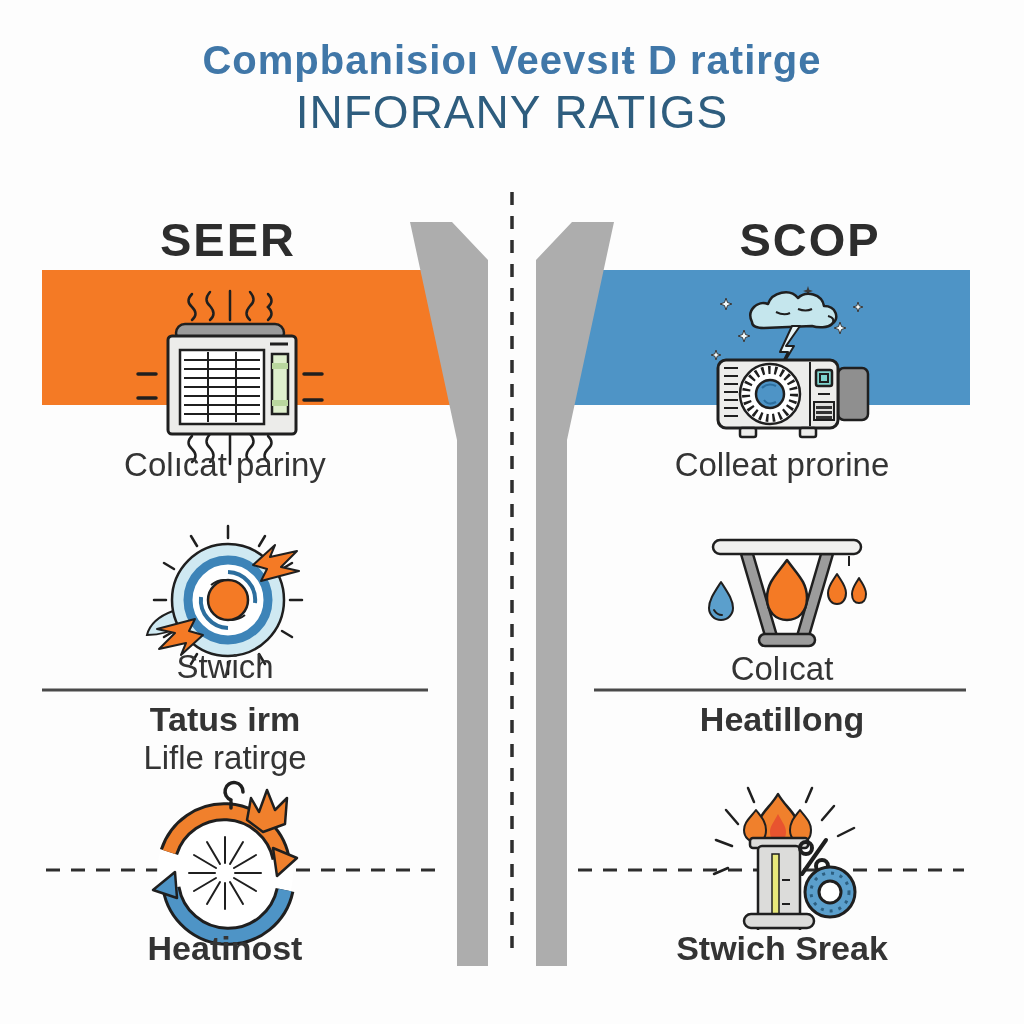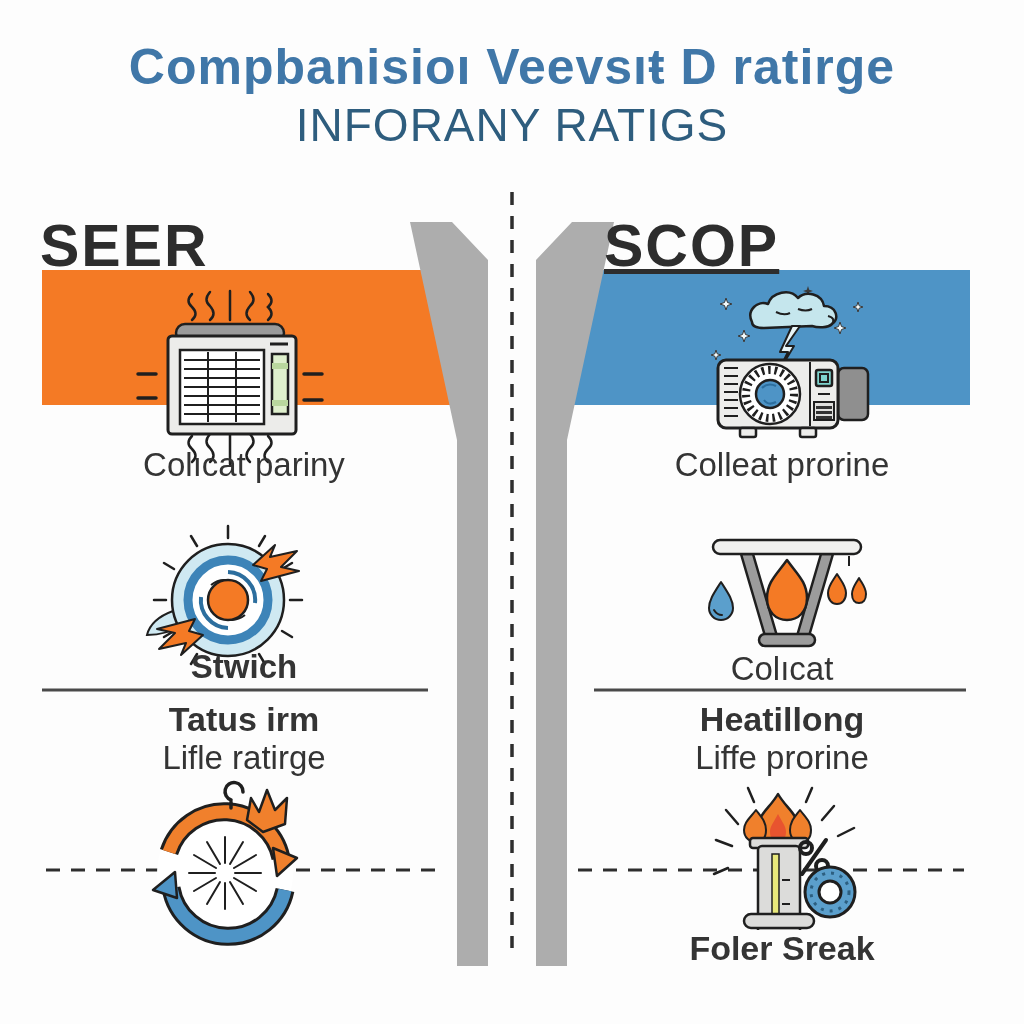--- a/index.html
+++ b/index.html
@@ -1,30 +1,30 @@
 <!DOCTYPE html>
 <html><head>
 <meta charset="utf-8">
 <style>
   html,body{margin:0;padding:0;background:#ffffff;}
   .canvas{position:relative;width:1024px;height:1024px;background:#fdfdfd;overflow:hidden;
           font-family:"Liberation Sans", sans-serif;}
   .title{position:absolute;top:38px;left:0;width:1024px;text-align:center;z-index:3;}
-  .t1{font-size:50px;font-weight:bold;color:#4077A8;letter-spacing:1px;}
+  .t1{font-size:40px;font-weight:bold;color:#4077A8;letter-spacing:1px;}
   .t2{font-size:46px;font-weight:normal;color:#2E5D7E;letter-spacing:1px;margin-top:2px;}
   .banner{position:absolute;top:270px;height:135px;z-index:1;}
   .banner.left{left:42px;width:415px;}
   .banner.right{left:536px;width:434px;}
   .overlay{position:absolute;left:0;top:0;width:1024px;height:1024px;z-index:2;pointer-events:none;}
-  .col-header{position:absolute;top:212px;font-weight:bold;font-size:59px;color:#2d2d2d;
-              text-align:left;letter-spacing:2px;z-index:3;}
+  .col-header{position:absolute;top:212px;font-weight:bold;font-size:47px;color:#2d2d2d;
+              text-align:center;letter-spacing:2px;z-index:3;}
   .col-header.left{left:40px;width:376px;}
-  .col-header.right{left:604px;width:380px;text-decoration:underline;}
+  .col-header.right{left:620px;width:380px;}
   .cap{position:absolute;font-size:33px;color:#343434;text-align:center;z-index:3;}
-  .cap.lcol{left:56px;width:376px;}
+  .cap.lcol{left:37px;width:376px;}
   .cap.rcol{left:592px;width:380px;}
   .cap.bold{font-weight:bold;}
   .icon{position:absolute;z-index:3;}
 </style>
 </head>
 <body>
 
 <div class="canvas">
 
   <header class="title">
@@ -218,24 +218,24 @@
       <line x1="138" y1="60" x2="114" y2="94" stroke="#1f1f1f" stroke-width="4" stroke-linecap="round"></line>
     </g>
     <circle cx="142" cy="112" r="25" fill="#5B9FCC" stroke="#1f1f1f" stroke-width="3"></circle>
     <circle cx="142" cy="112" r="11" fill="#ffffff" stroke="#1f1f1f" stroke-width="3"></circle>
     <circle cx="142" cy="112" r="19" fill="none" stroke="#2d5f80" stroke-width="3" stroke-dasharray="3 6"></circle>
   </svg>
 
   <div class="cap lcol" style="top:446px;">Colıcat pariny</div>
   <div class="cap rcol" style="top:446px;">Colleat prorine</div>
 
-  <div class="cap lcol" style="top:648px;font-weight:bold;">Stwich</div>
+  <div class="cap lcol" style="top:648px;">Stwich</div>
   <div class="cap rcol" style="top:650px;">Colıcat</div>
 
   <div class="cap rcol bold" style="top:700px;font-size:34px;">Heatillong</div>
   <div class="cap lcol bold" style="top:700px;font-size:34px;">Tatus irm</div>
 
   <div class="cap lcol" style="top:739px;">Lifle ratirge</div>
-  <div class="cap rcol" style="top:739px;">Liffe prorine</div>
-
-  <div class="cap rcol bold" style="top:929px;font-size:34px;">Foler Sreak</div>
+
+  <div class="cap lcol bold" style="top:929px;font-size:34px;">Heatinost</div>
+  <div class="cap rcol bold" style="top:929px;font-size:34px;">Stwich Sreak</div>
 
 </div>
 
 </body></html>

